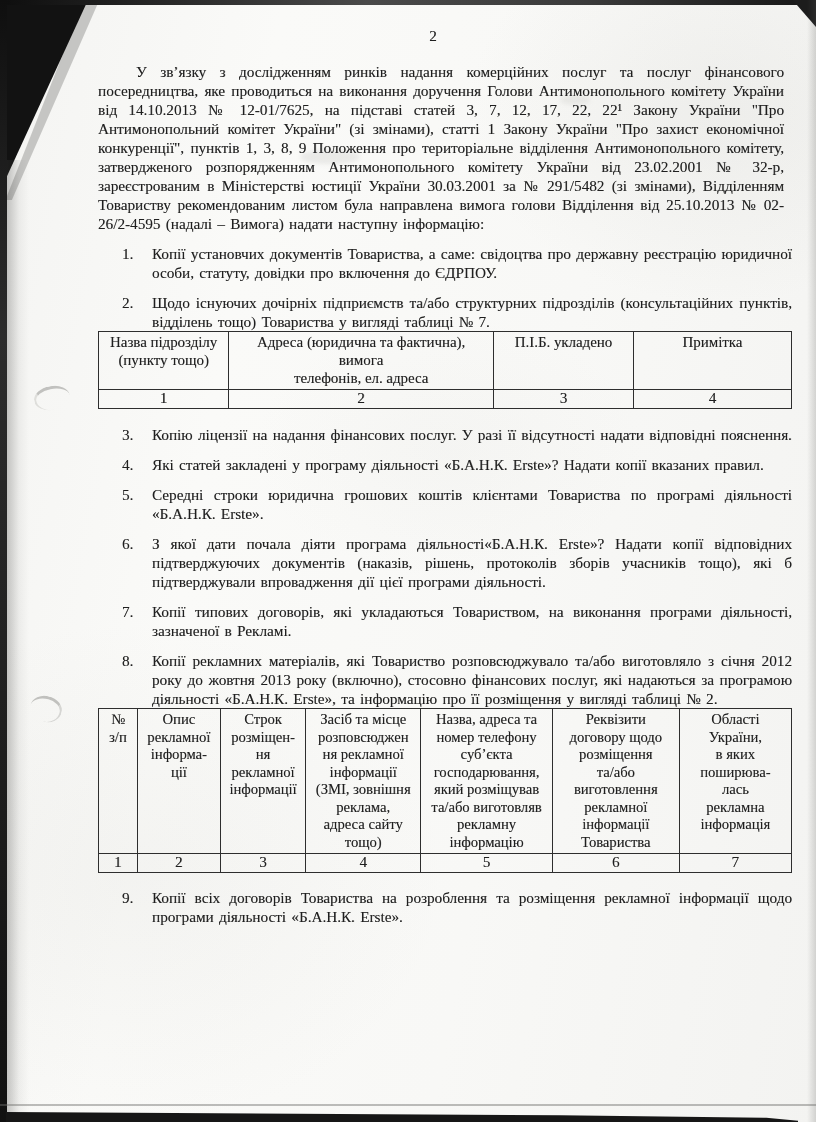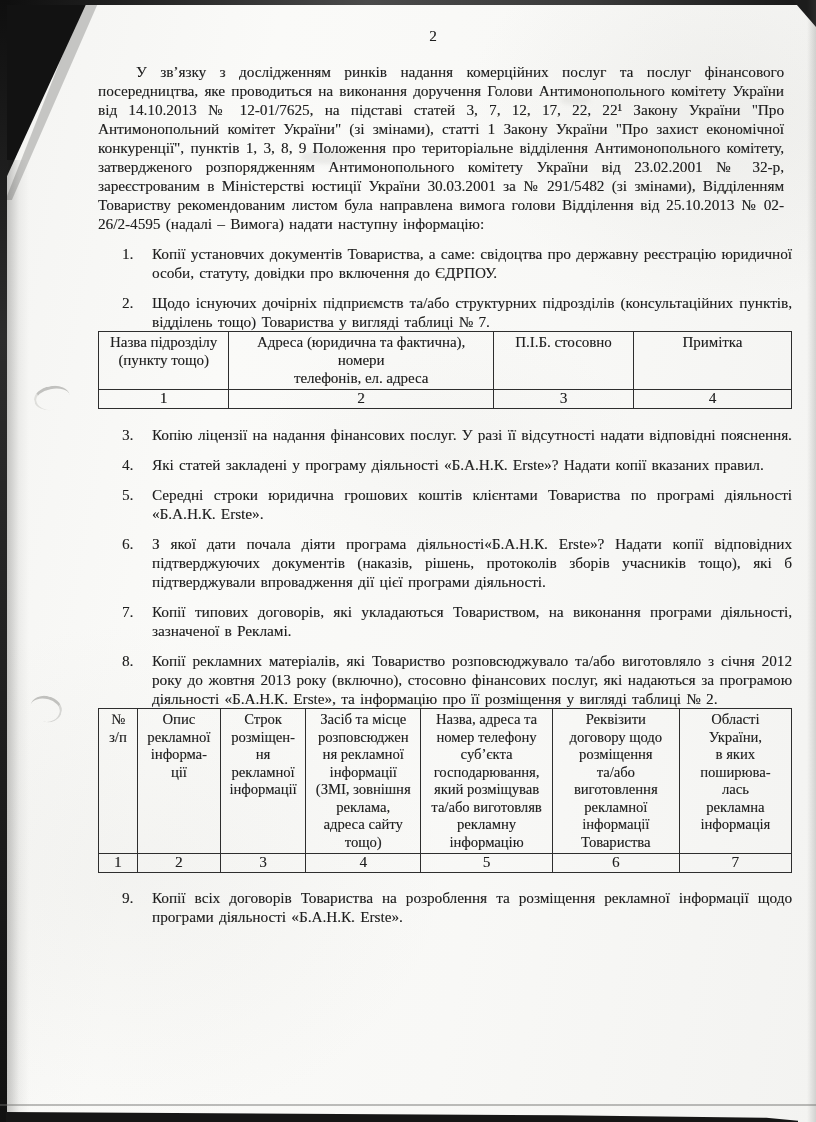--- a/index.html
+++ b/index.html
@@ -98,23 +98,23 @@
       <colgroup>
           <col style="width:18.8%">
           <col style="width:38.2%">
           <col style="width:20.2%">
           <col style="width:22.8%">
         </colgroup>
       <tbody>
           <tr>
         <td class="head">Назва підрозділу
 (пункту тощо)</td>
-        <td class="head">Адреса (юридична та фактична), номери
+        <td class="head">Адреса (юридична та фактична), вимога
 телефонів, ел. адреса</td>
-        <td class="head">П.І.Б. стосовно</td>
+        <td class="head">П.І.Б. укладено</td>
         <td class="head">Примітка</td>
       </tr>
       <tr class="numrow">
         <td>1</td>
         <td>2</td>
         <td>3</td>
         <td>4</td>
       </tr>
     </tbody>
       </table>

